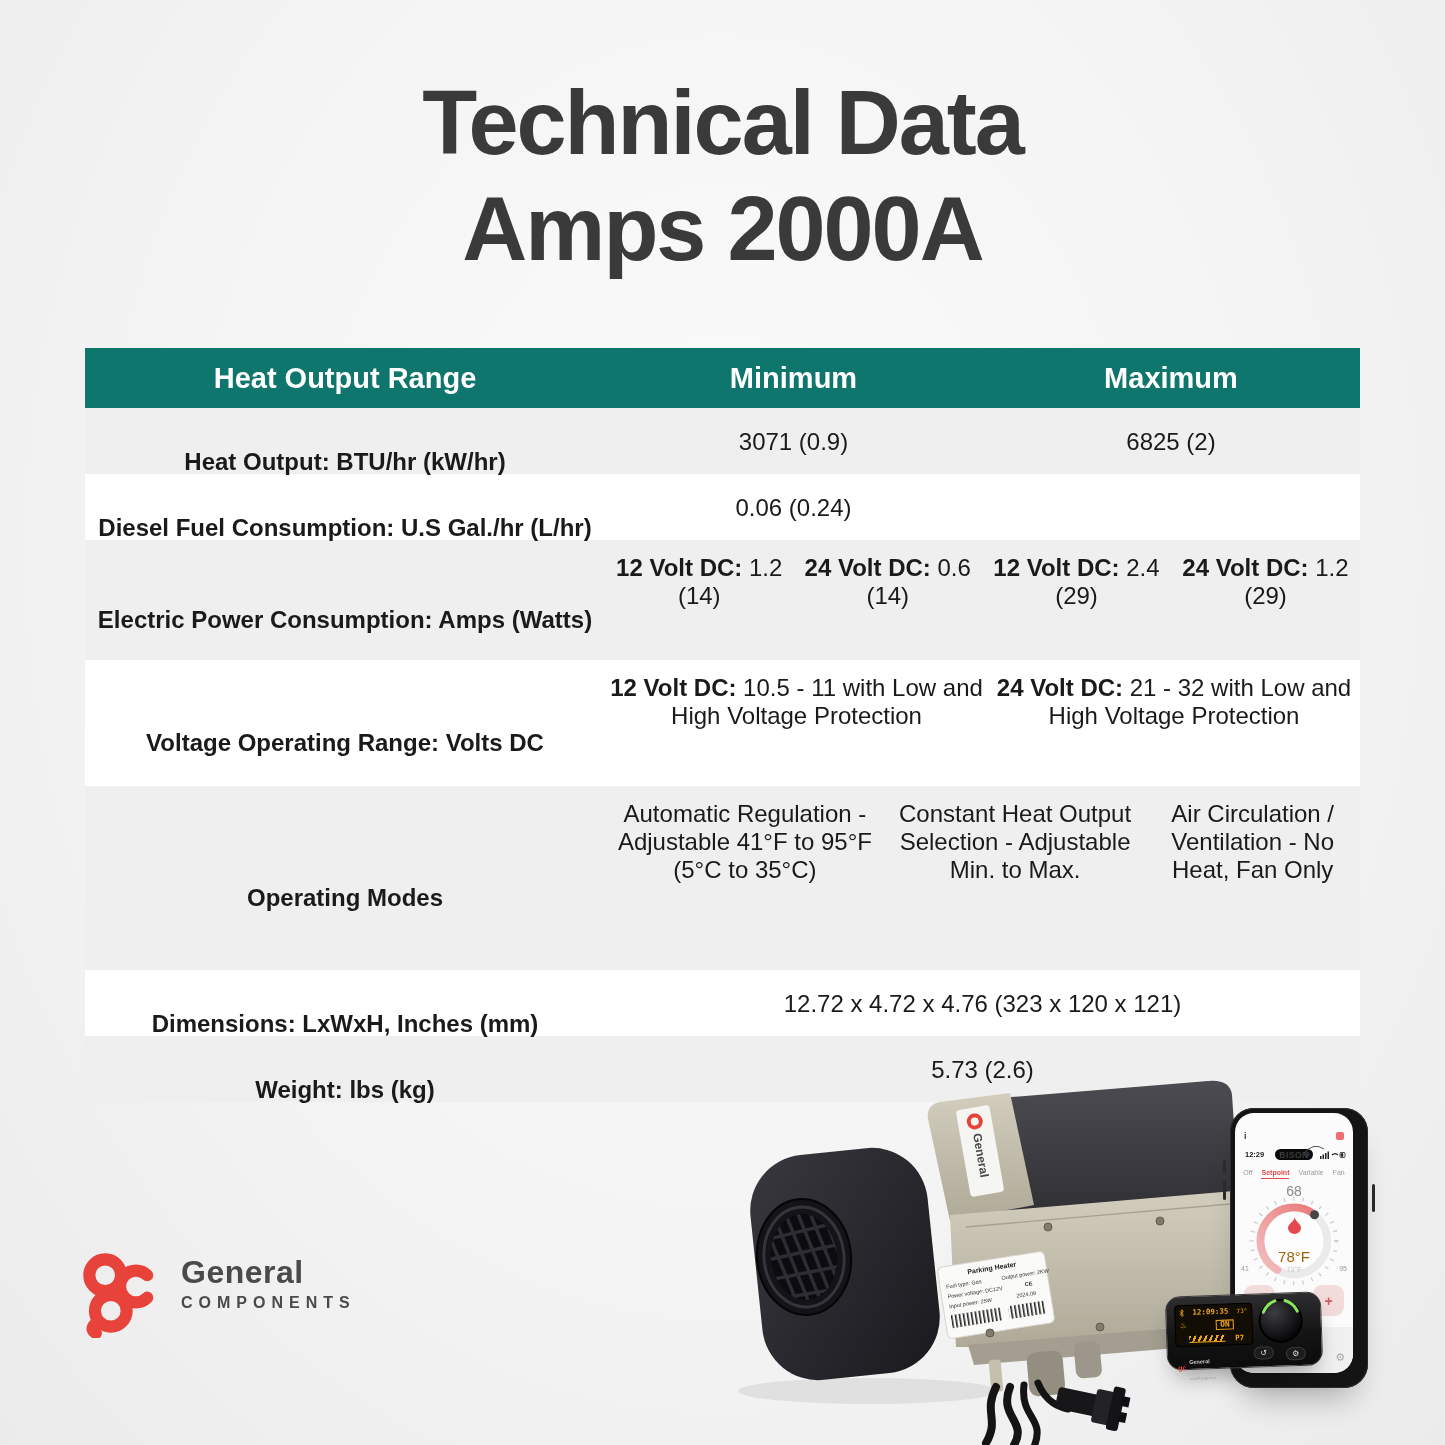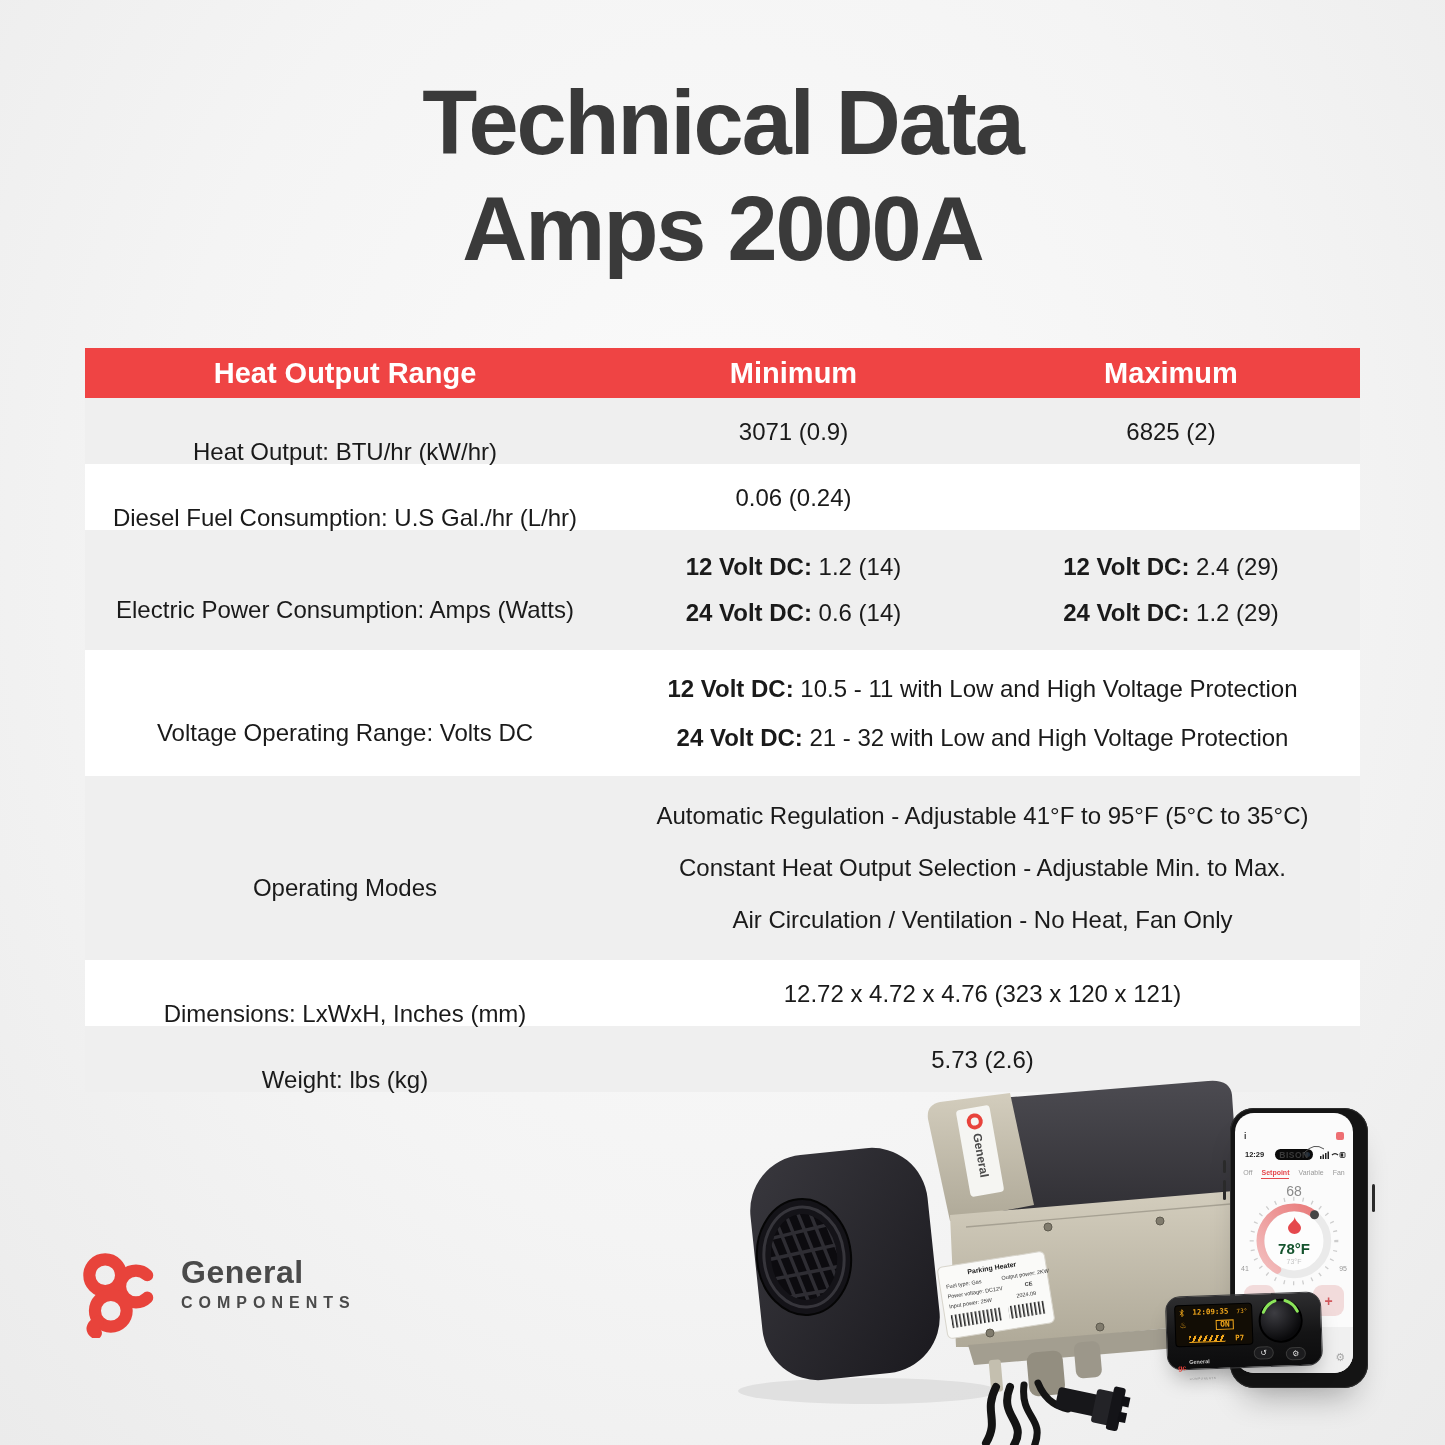--- a/index.html
+++ b/index.html
@@ -8,30 +8,30 @@
     font-family:"Liberation Sans","DejaVu Sans",sans-serif;
     background:radial-gradient(ellipse at 50% 38%, #FBFBFB 0%, #F4F4F4 55%, #EBEBEB 100%);
   }
   
   .page-title{position:absolute;top:70px;left:0;width:100%;text-align:center;
     font-weight:700;font-size:90px;line-height:1.18;color:#3A3A3A;letter-spacing:-2px;}
   
   .spec-table{position:absolute;left:85px;top:348px;width:1275px;font-size:24px;color:#1A1A1A;}
   .tr{display:grid;grid-template-columns:520px 377px 378px;align-items:center;text-align:center;}
   .tr.span2{grid-template-columns:520px 755px;}
-  .h-head{height:50px;background:#ef4444;}
+  .h-head{height:60px;background:#0f766e;}
   .th{color:#fff;font-weight:700;font-size:29px;}
   .row-a{background:#EFEFEF;}
   .row-b{background:#FFFFFF;}
   .h1{height:66px;}
   .h2{height:120px;}
   .h3{height:126px;}
   .h4{height:184px;}
-  .lbl{font-weight:400;margin-top:40px;}
-  .stack{display:flex;flex-direction:column;justify-content:space-around;height:100%;padding:14px 0;box-sizing:border-box;}
+  .lbl{font-weight:700;margin-top:40px;}
+  .stack{display:flex;flex-direction:row;justify-content:space-around;height:100%;padding:14px 0;box-sizing:border-box;}
   .stack .val b{font-weight:700;}
   
   .brand{position:absolute;left:80px;top:1248px;display:flex;align-items:flex-start;gap:17px;z-index:2;}
   .brand-text{padding-top:8px;}
   .brand-name{font-size:32px;font-weight:700;color:#4A4A4A;letter-spacing:.5px;line-height:1;}
   .brand-sub{font-size:16px;font-weight:600;color:#4A4A4A;letter-spacing:6px;margin-top:7px;line-height:1;}
   
   .heater{position:absolute;left:728px;top:1075px;z-index:1;}
   
   .phone{position:absolute;left:1230px;top:1108px;width:128px;height:270px;background:#141414;
@@ -46,21 +46,21 @@
   .p-status-icons{position:absolute;right:7px;top:3px;}
   .p-info{position:absolute;left:9px;top:18px;font-size:9px;font-weight:700;color:#444;}
   .p-stop{position:absolute;right:9px;top:19px;width:8px;height:8px;background:#EE6F73;border-radius:2px;}
   .p-brand{position:absolute;top:37px;left:0;right:0;text-align:center;font-size:8.5px;font-weight:800;color:#3b3b3b;letter-spacing:.5px;}
   .p-swoosh{position:absolute;top:-6px;left:58%;}
   .p-tabs{position:absolute;top:56px;left:0;right:0;display:flex;justify-content:center;gap:9px;font-size:7px;color:#9a9a9a;}
   .p-tab.active{color:#E5484D;border-bottom:1.5px solid #E5484D;padding-bottom:2px;font-weight:700;}
   .dial-top{position:absolute;top:70px;left:0;right:0;text-align:center;font-size:14px;color:#8a8a8a;}
   .dial-wrap{position:absolute;top:80px;left:11px;width:96px;height:96px;}
   .dial-center{position:absolute;top:24px;left:0;width:96px;text-align:center;}
-  .p-temp{font-size:15px;font-weight:700;color:#14532d;margin-top:2px;}
+  .p-temp{font-size:15px;font-weight:400;color:#a16207;margin-top:10px;}
   .p-temp-sub{font-size:7px;color:#c4c4c4;margin-top:1px;}
   .dial-min{position:absolute;left:6px;top:152px;font-size:7px;color:#9a9a9a;}
   .dial-max{position:absolute;right:6px;top:152px;font-size:7px;color:#9a9a9a;}
   .p-btn{position:absolute;top:172px;width:31px;height:31px;background:#F2DBDB;border-radius:9px;
     display:flex;align-items:center;justify-content:center;font-size:14px;color:#D2595E;font-weight:700;}
   .p-minus{left:9px;}
   .p-plus{right:9px;}
   .p-lower{position:absolute;top:214px;left:0;right:0;bottom:0;background:#F0F0F0;}
   .p-gear{position:absolute;right:8px;bottom:9px;font-size:11px;color:#A8A8A8;font-family:"DejaVu Sans",sans-serif;}
   

